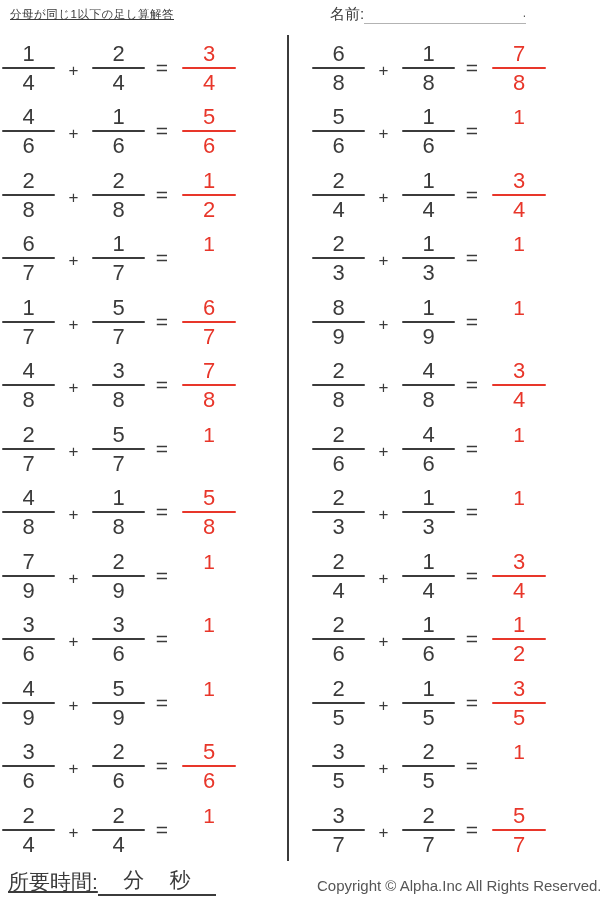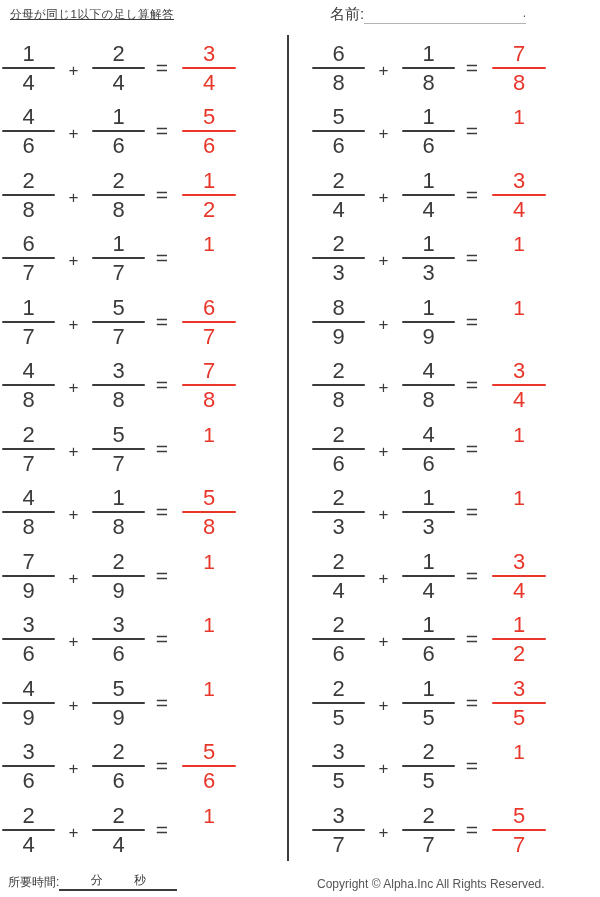--- a/index.html
+++ b/index.html
@@ -66,35 +66,35 @@
   }
 
   .answer { width:54px; margin-left:3px; }
   .answer .num, .answer .den { color:var(--red); }
   .answer .bar { background:var(--red); }
   .answer .bar.invisible { background:transparent; }
   .answer .num.whole { font-size:21px; }
 
   .footer-time {
     position:absolute; left:8px; top:868px;
-    font-size:12px; color:#3b3b3b; white-space:nowrap;
+    font-size:21px; color:#3b3b3b; white-space:nowrap;text-decoration:underline;
   }
   .time-underline {
     display:inline-flex; width:118px; height:21px;
     border-bottom:2px solid #3b3b3b;
     justify-content:space-evenly; align-items:flex-end;
     vertical-align:bottom;
   }
   .page-num {
     position:absolute; left:232px; top:899px;
     font-size:10px; color:#ec4899;
   }
   .copyright {
     position:absolute; left:317px; top:877px;
-    font-size:12px; color:#565656; white-space:nowrap;
+    font-size:15px; color:#565656; white-space:nowrap;
   }
 </style>
 </head>
 <body style="--red: #e8362a;">
 
 <div class="title">分母が同じ1以下の足し算解答</div>
 
 <div class="name-block">
   <span>名前:</span><span class="name-underline"><span>.</span></span>
 </div>

